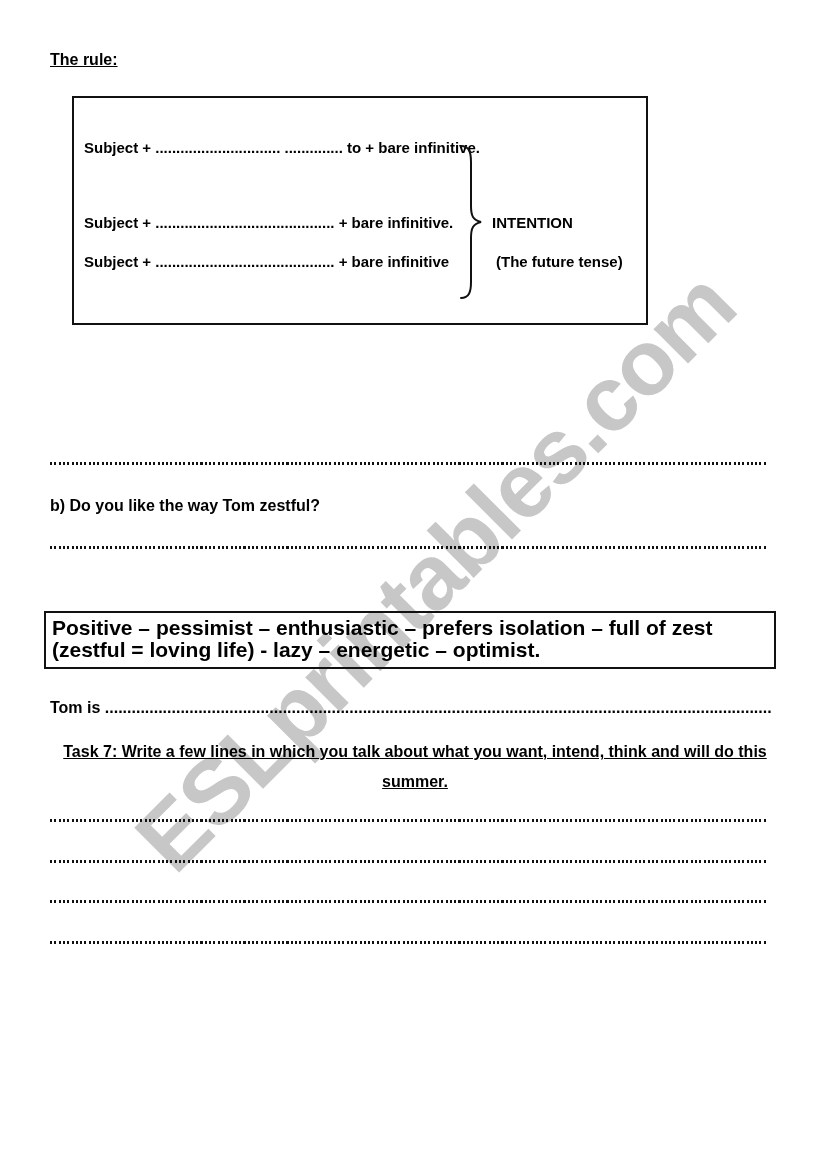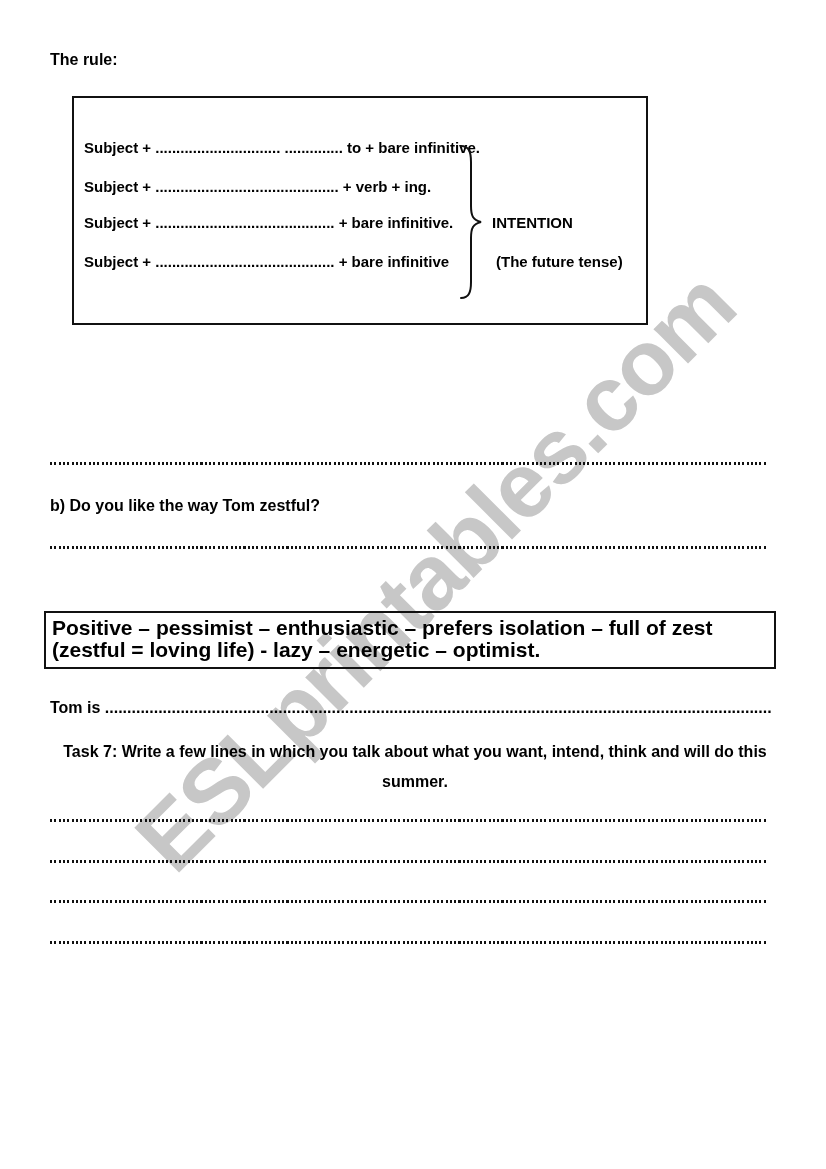--- a/index.html
+++ b/index.html
@@ -19,21 +19,21 @@
     font-size:92px;
     font-weight:bold;
     color:#c7c7c7;
     letter-spacing:-2px;
     white-space:nowrap;
     z-index:1;
     user-select:none;
   }
   .content{position:absolute;left:0;top:0;width:100%;height:100%;z-index:2;}
   .abs{position:absolute;}
-  .h-underline{}
+  .h-underline{text-decoration:underline;}
   .body-text{font-size:16px;line-height:21px;white-space:nowrap;}
   .rule-heading{left:50px;top:51px;font-size:16px;}
   .rule-box{
     left:72px;top:96px;width:572px;height:225px;
     border:2px solid #111;
     background:transparent;
   }
   .rule-line{position:absolute;left:10px;font-size:15px;white-space:nowrap;}
   .brace{position:absolute;left:384px;top:46px;}
   .intention-label{left:492px;top:214px;font-size:15px;}
@@ -74,21 +74,20 @@
 <div class="page">
 
   <div class="watermark">ESLprintables.com</div>
 
   <div class="content">
 
     <div class="abs rule-heading h-underline">The rule:</div>
 
     <div class="abs rule-box">
       <div class="rule-line" style="top:41px">Subject + .............................. .............. to + bare infinitive.</div>
-      <div class="rule-line" style="top:80px">Subject + ............................................ + verb + ing.</div>
       <div class="rule-line" style="top:116px">Subject + ........................................... + bare infinitive.</div>
       <div class="rule-line" style="top:155px">Subject + ........................................... + bare infinitive</div>
       <div class="brace">
         <svg width="26" height="156" viewBox="0 0 26 156">
           <path d="M3,2 C11,2 13,8 13,18 L13,62 C13,72 15,76 23,78 C15,80 13,84 13,94 L13,138 C13,148 11,154 3,154" stroke="#111" stroke-width="2" fill="none" stroke-linecap="round"></path>
         </svg>
       </div>
     </div>
 
     <div class="abs intention-label">INTENTION</div>

